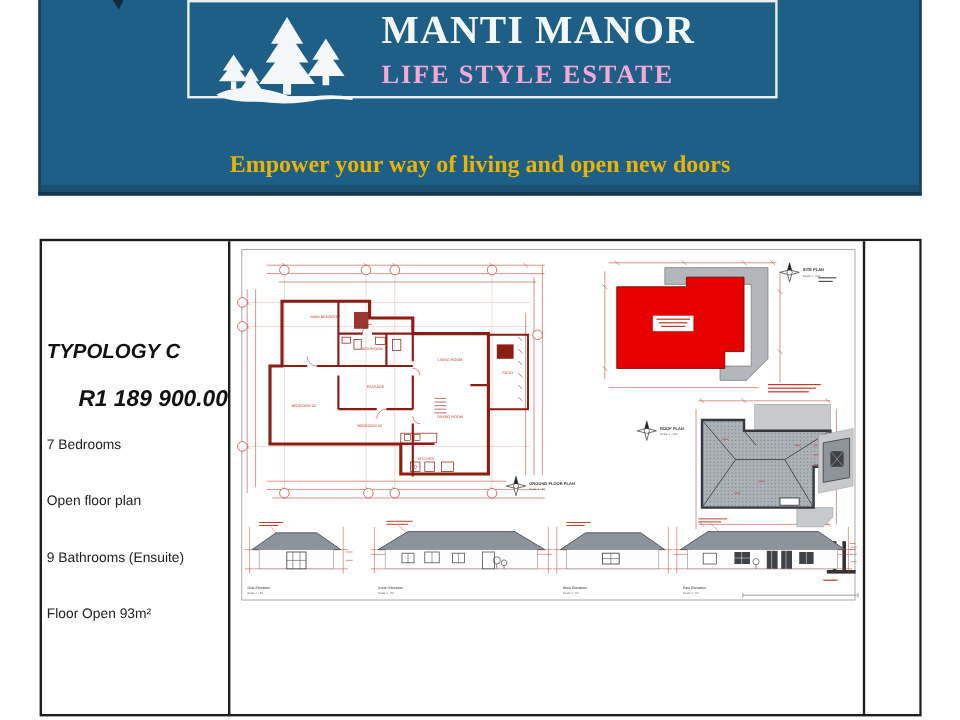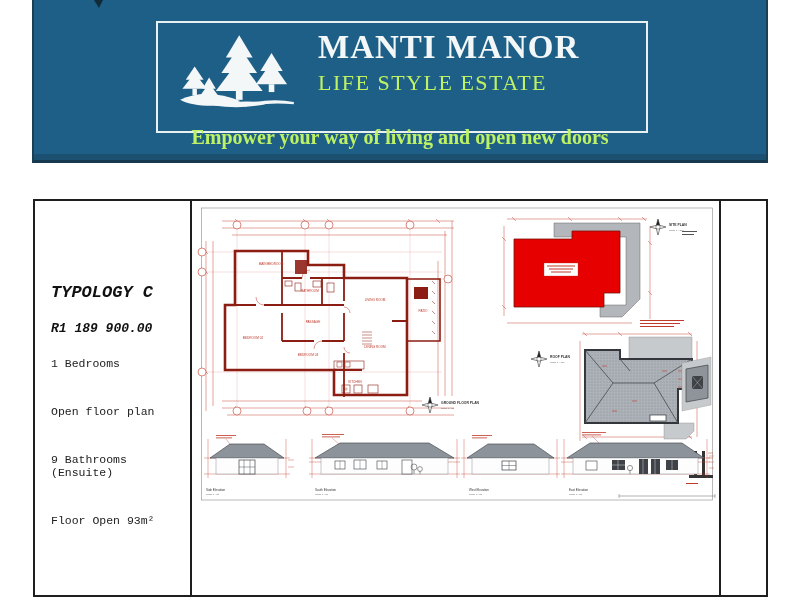--- a/index.html
+++ b/index.html
@@ -4,33 +4,33 @@
 <style>
   html,body{margin:0;padding:0;}
   body{width:800px;height:600px;background:#fff;font-family:"Liberation Sans",sans-serif;overflow:hidden;}
   .page{position:relative;width:800px;height:600px;background:#fff;}
 
   
   .banner{position:absolute;left:32px;top:0;width:736px;height:163px;background:#1E5F87;
           border-left:2px solid #1B3F55;border-right:2px solid #1B3F55;border-bottom:3px solid #17394D;box-sizing:border-box;}
   .banner-bottom{position:absolute;left:0;right:0;bottom:0;height:6px;background:#1B5070;}
   .corner-mark{position:absolute;left:60px;top:0;width:9px;height:8px;background:#122B3B;clip-path:polygon(0 0,100% 0,55% 100%);}
-  .logo-box{position:absolute;left:122px;top:21px;width:492px;height:112px;border:2px solid #E9F0F2;box-sizing:border-box;}
+  .logo-box{position:absolute;left:122px;top:0;width:492px;height:82px;border:2px solid #E9F0F2;box-sizing:border-box;}
   .trees{position:absolute;left:16px;top:10px;}
   .logo-text{position:absolute;left:160px;top:6px;}
   .logo-title{font-family:"Liberation Serif",serif;font-weight:bold;font-size:33px;line-height:36px;color:#F3F7F8;letter-spacing:1px;}
-  .logo-sub{font-family:"Liberation Serif",serif;font-weight:normal;font-size:22px;line-height:24px;color:#bef264;letter-spacing:1.5px;margin-top:6px;}
+  .logo-sub{font-family:"Liberation Serif",serif;font-weight:bold;font-size:22px;line-height:24px;color:#f9a8d4;letter-spacing:1.5px;margin-top:6px;}
   .tagline{position:absolute;left:0;right:0;top:126px;text-align:center;font-family:"Liberation Serif",serif;
-           font-weight:bold;font-size:20px;color:#bef264;}
+           font-weight:bold;font-size:20px;color:#eab308;}
 
   
   .content{position:absolute;left:33px;top:199px;width:735px;height:398px;border:2px solid #1E1E1E;box-sizing:border-box;display:flex;background:#fff;}
-  .left-panel{width:157px;min-width:157px;border-right:2px solid #1E1E1E;box-sizing:border-box;padding-left:16px;font-family:Liberation Mono, monospace;}
+  .left-panel{width:157px;min-width:157px;border-right:2px solid #1E1E1E;box-sizing:border-box;padding-left:4px;}
   .typology{margin-top:82px;font-style:italic;font-weight:bold;font-size:17px;color:#111;}
-  .price{margin-top:19px;font-style:italic;font-weight:bold;font-size:13px;color:#111;}
+  .price{margin-top:19px;font-style:italic;font-weight:bold;font-size:19px;color:#111;text-align:right;}
   .feature{margin-top:35px;font-size:11.5px;color:#222;}
   .feature.first{margin-top:21px;}
   .mid{position:relative;flex:1;}
   .mid svg{position:absolute;left:0;top:0;width:100%;height:100%;}
   .right-strip{width:47px;min-width:47px;border-left:2px solid #1E1E1E;box-sizing:border-box;background:#fff;}
 
   
   text{font-family:"Liberation Sans",sans-serif;}
   .cap{fill:#333;font-size:3.4px;font-weight:bold;}
   .caps{fill:#666;font-size:2.5px;}
@@ -75,21 +75,21 @@
     </div>
     <div class="tagline">Empower your way of living and open new doors</div>
     <div class="banner-bottom"></div>
   </div>
 
   <div class="content">
 
     <div class="left-panel">
       <div class="typology">TYPOLOGY C</div>
       <div class="price">R1 189 900.00</div>
-      <div class="feature first">1 Bedrooms</div>
+      <div class="feature first">7 Bedrooms</div>
       <div class="feature">Open floor plan</div>
       <div class="feature">9 Bathrooms (Ensuite)</div>
       <div class="feature">Floor Open 93m²</div>
     </div>
 
     <div class="mid">
       <svg viewBox="0 0 527 394" preserveAspectRatio="none">
         <defs>
           <pattern id="dots" width="3" height="3" patternUnits="userSpaceOnUse">
             <circle cx="1" cy="1" r="0.45" fill="#5F646A"></circle>

